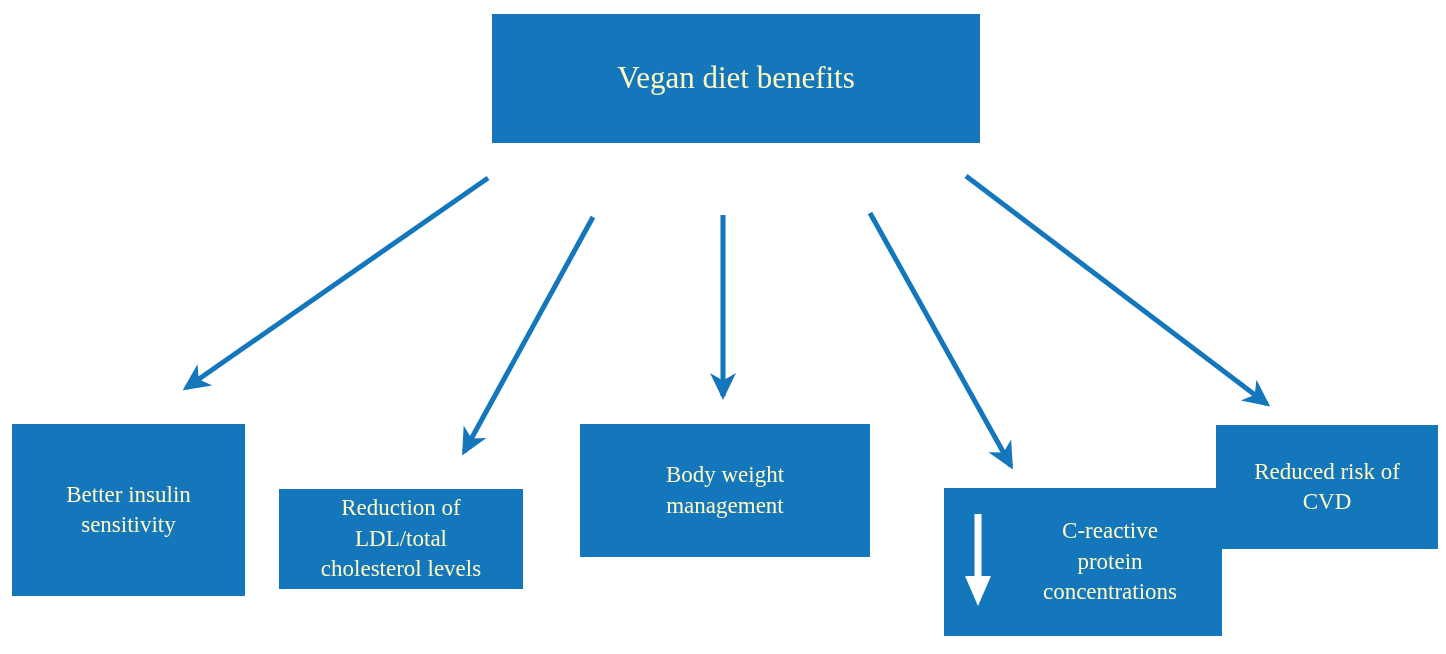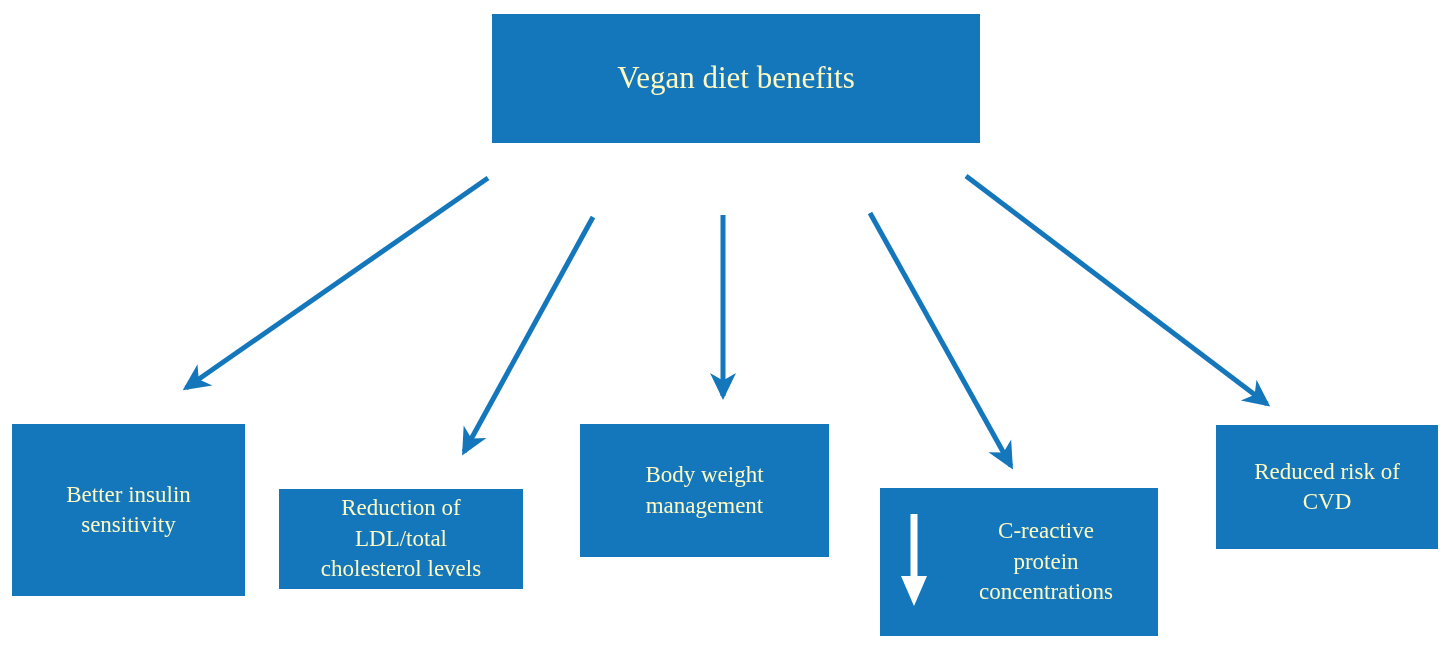--- a/index.html
+++ b/index.html
@@ -59,26 +59,26 @@
   #node-ldl {
     left: 279px;
     top: 489px;
     width: 244px;
     height: 100px;
     font-size: 23px;
   }
   #node-weight {
     left: 580px;
     top: 424px;
-    width: 249px;
+    width: 290px;
     height: 133px;
     font-size: 23px;
   }
   #node-crp {
-    left: 880px;
+    left: 944px;
     top: 488px;
     width: 278px;
     height: 148px;
     font-size: 23px;
     justify-content: flex-start;
     padding-left: 14px;
   }
   #node-crp .down-arrow-icon {
     flex: 0 0 auto;
     width: 40px;

